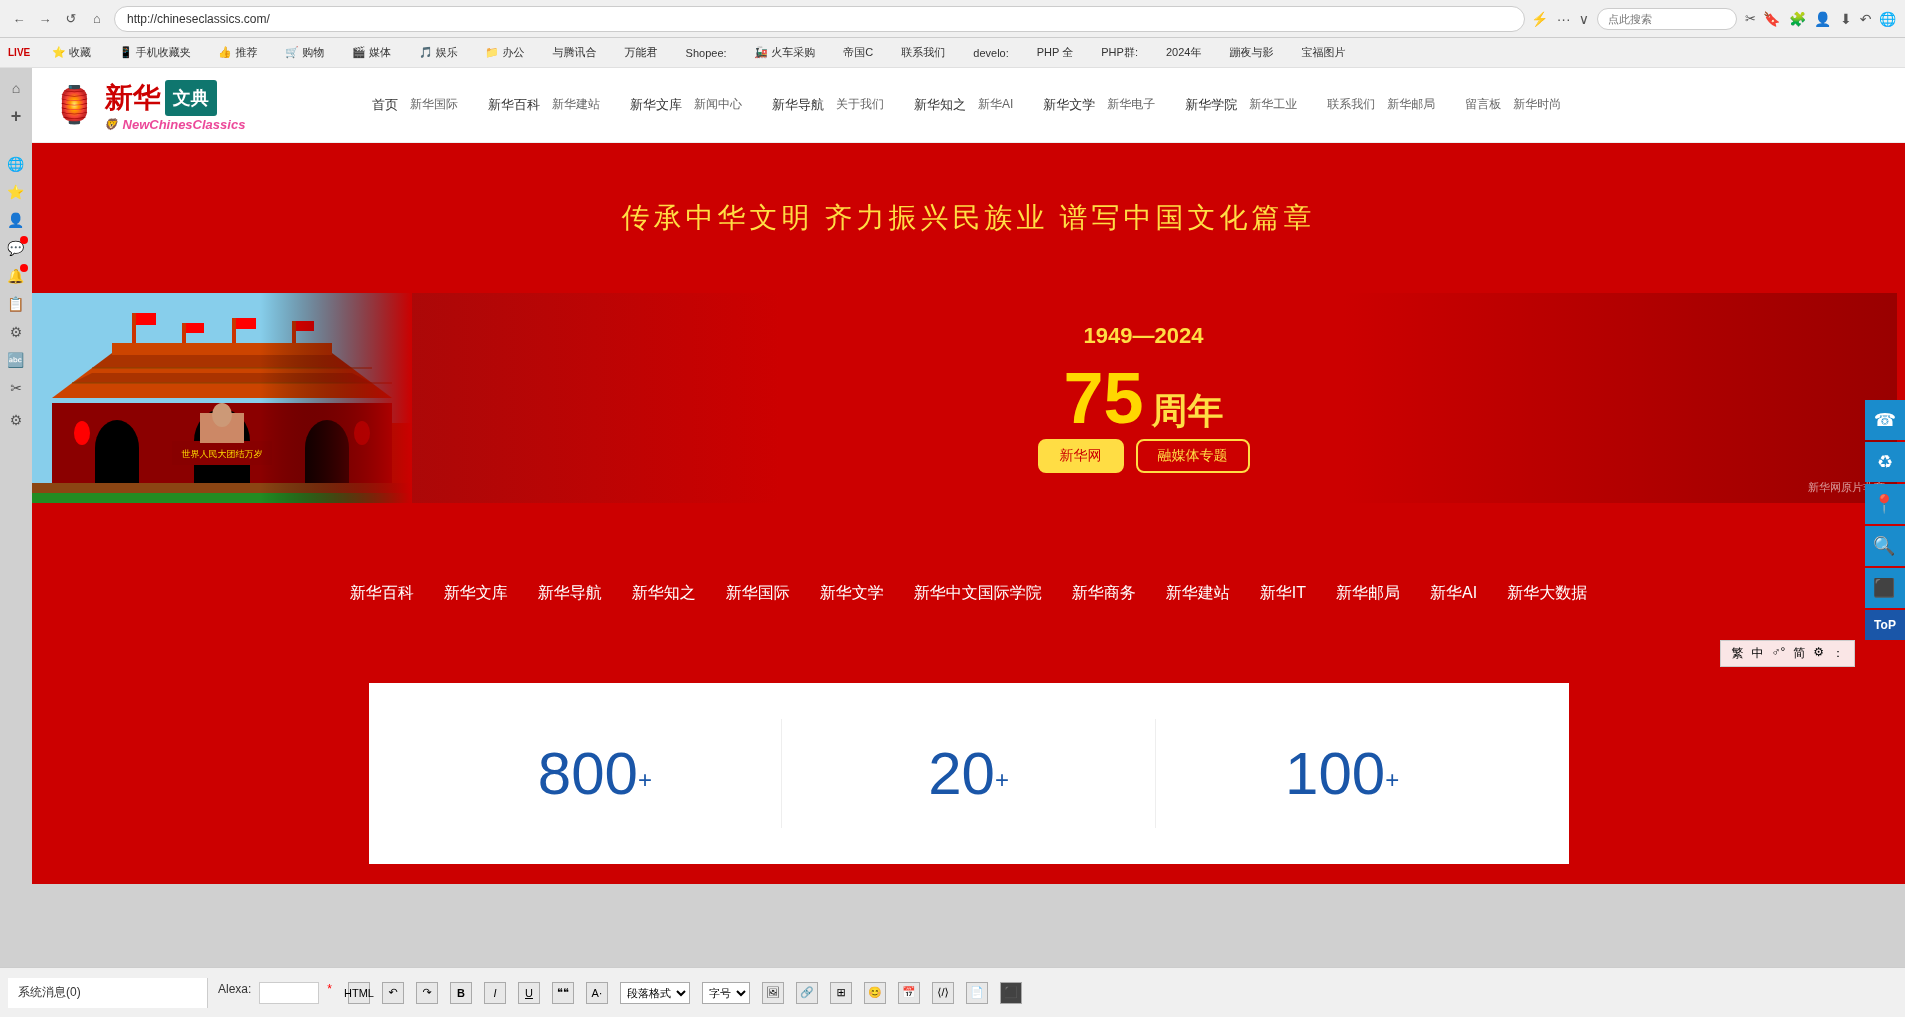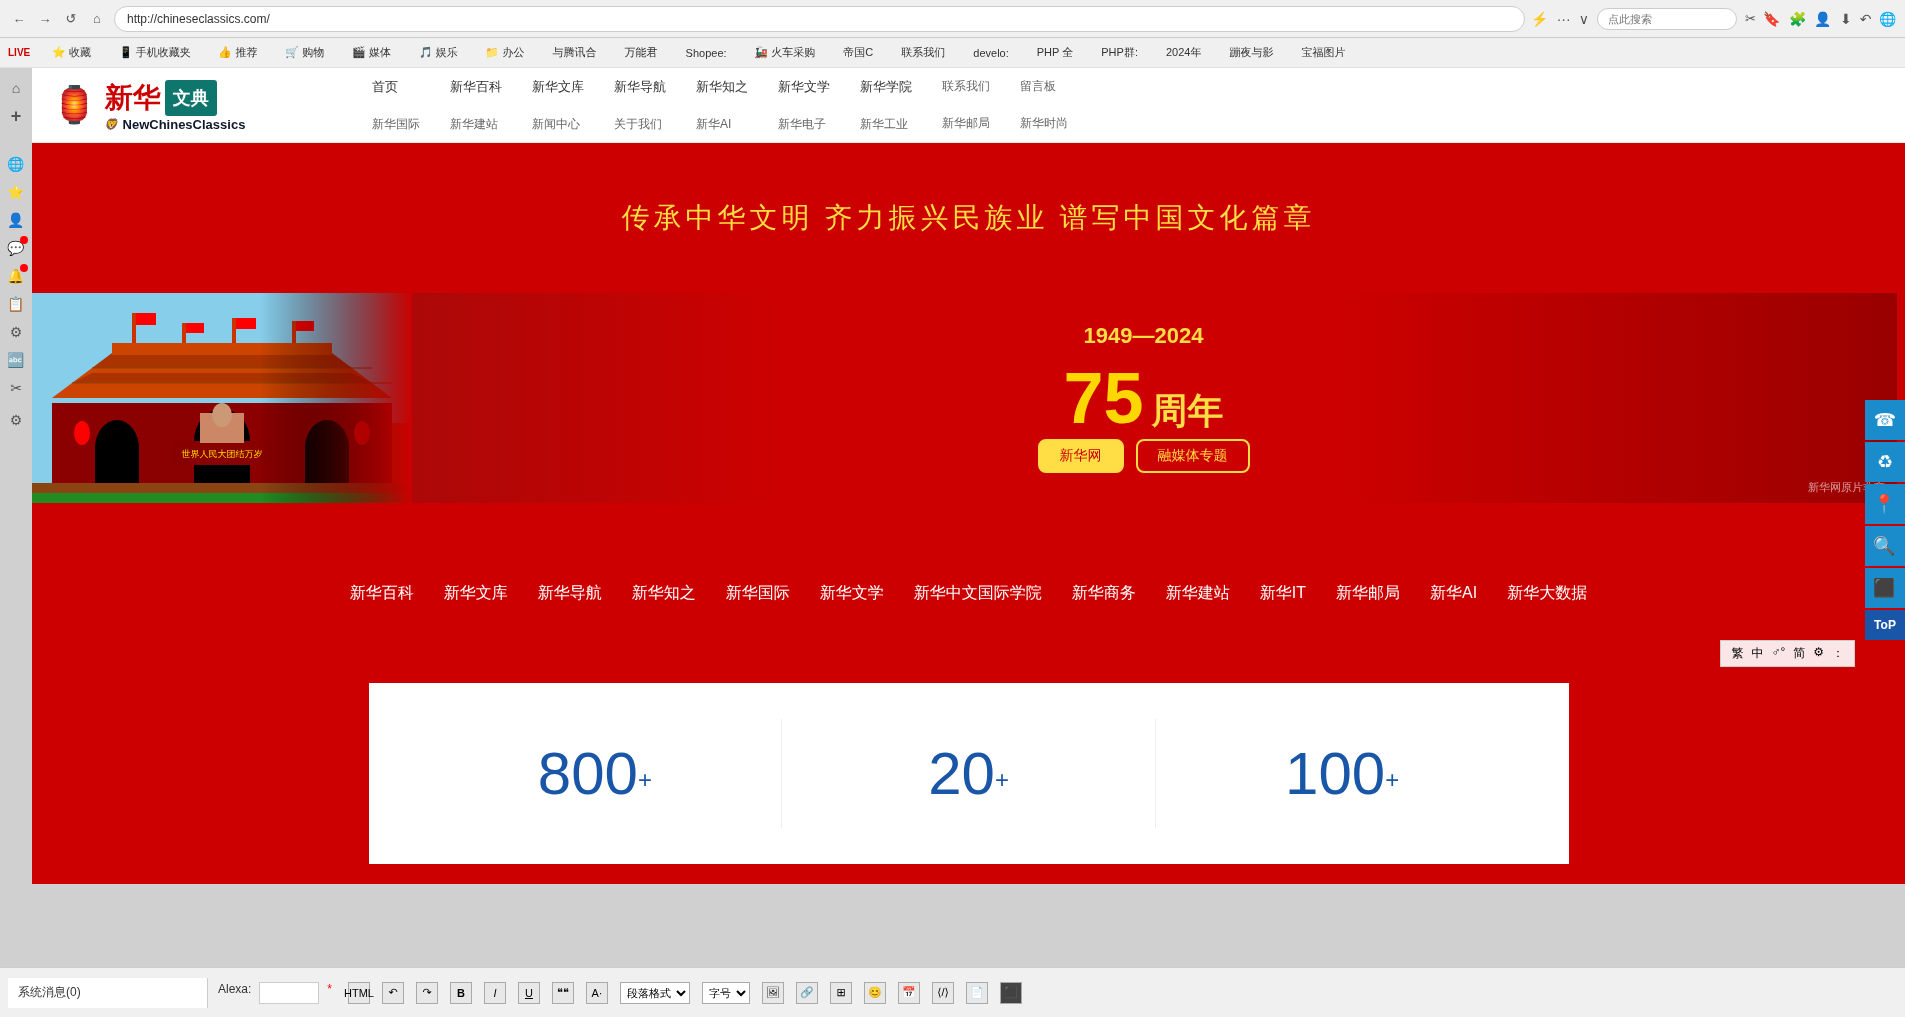--- a/index.html
+++ b/index.html
@@ -25,25 +25,25 @@
     .red-badge { position: absolute; top: 0; right: 0; width: 8px; height: 8px; background: red; border-radius: 50%; }
 
     
     .main-content { margin-left: 32px; width: calc(100% - 32px); }
 
     
     .site-header { background: white; display: flex; align-items: center; padding: 8px 20px; border-bottom: 1px solid #eee; height: 75px; }
     .logo-area { display: flex; align-items: center; gap: 4px; min-width: 280px; }
     .logo-xinhua { font-size: 28px; color: #cc0000; font-weight: bold; font-family: 'Microsoft YaHei', sans-serif; }
     .logo-dian { background: #0f766e; color: white; font-size: 18px; padding: 6px 8px; border-radius: 3px; font-weight: bold; }
-    .logo-en { font-size: 13px; color: #0f172a; font-weight: bold; }
+    .logo-en { font-size: 13px; color: #ec4899; font-style: italic; font-weight: bold; }
     .logo-icon { font-size: 36px; color: #cc6600; margin-right: 4px; }
 
     .site-nav { display: flex; flex-wrap: wrap; flex: 1; gap: 0 30px; padding-left: 40px; }
-    .nav-col { display: flex; flex-direction: column; gap: 20px; }
+    .nav-col { display: flex; flex-direction: row; gap: 12px; }
     .nav-link { font-size: 13px; color: #333; text-decoration: none; cursor: pointer; white-space: nowrap; }
     .nav-link.primary { font-weight: normal; color: #333; }
     .nav-link.secondary { color: #666; font-size: 12px; }
 
     
     .hero-red-top { background: #cc0000; width: 100%; padding: 20px 60px; display: flex; align-items: center; justify-content: center; min-height: 150px; }
     .hero-slogan { color: #ffdd44; font-size: 28px; font-family: 'Microsoft YaHei', cursive; text-align: center; letter-spacing: 4px; }
 
     
     .main-banner { position: relative; width: 100%; height: 210px; background: linear-gradient(to right, #8b1010 0%, #cc0000 40%, #cc0000 70%, #990000 100%); display: flex; align-items: center; overflow: hidden; }

